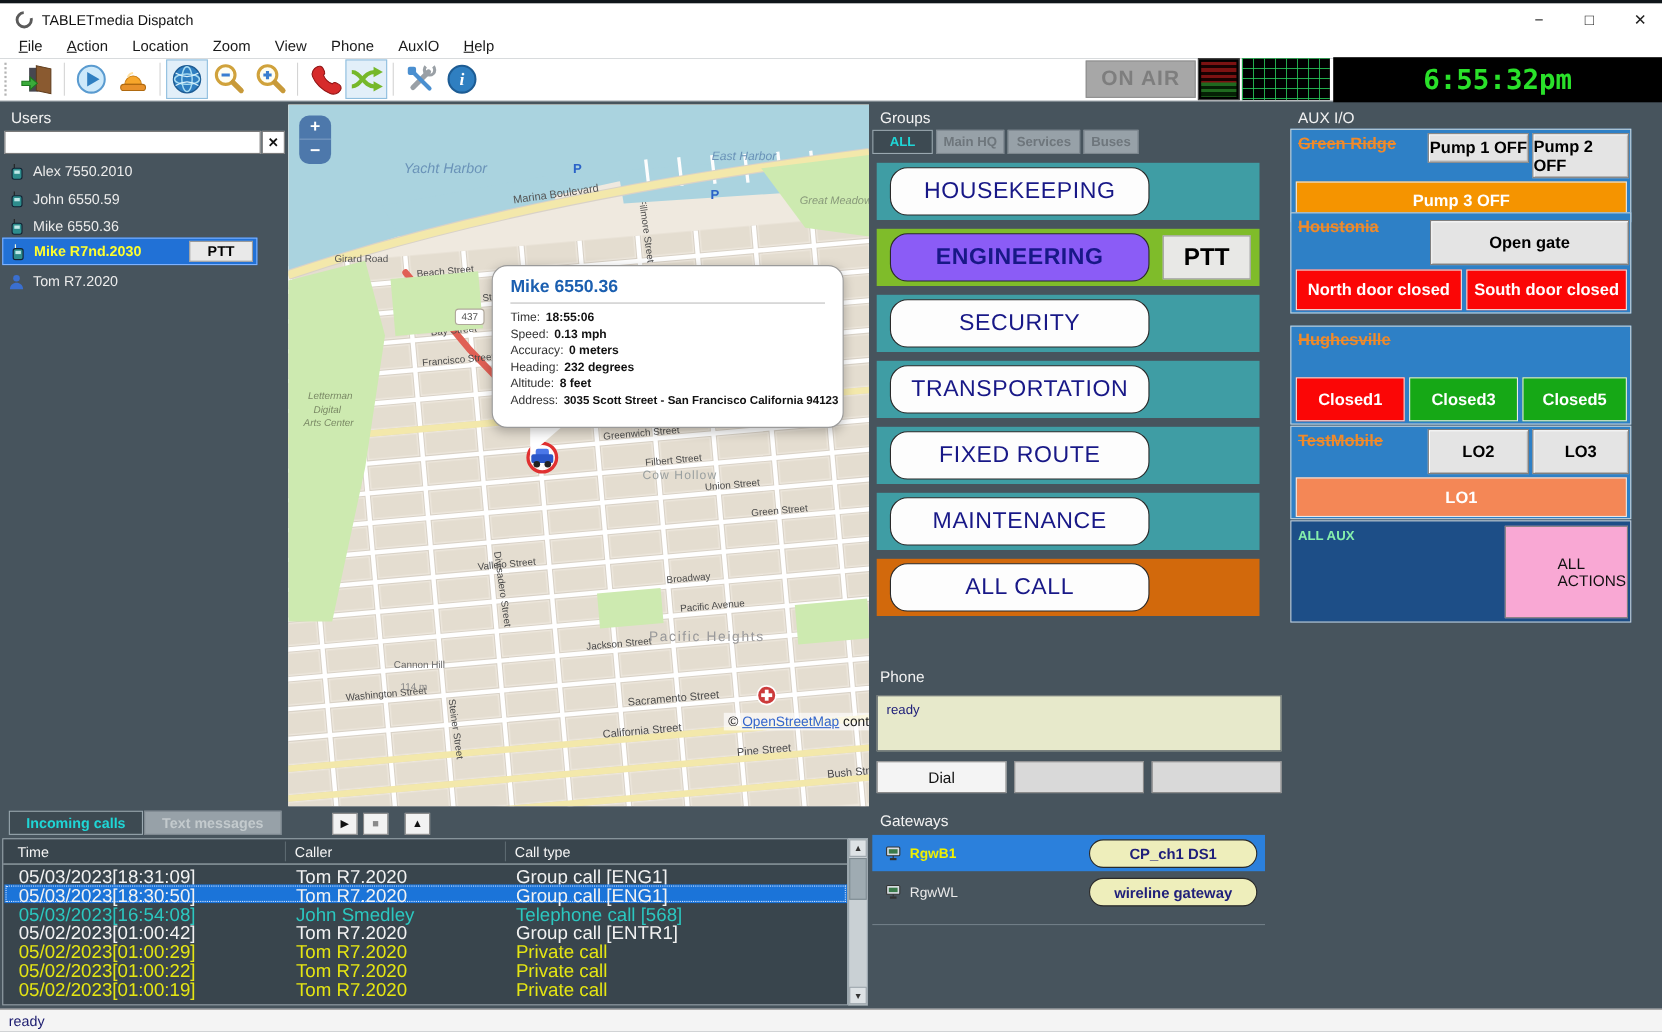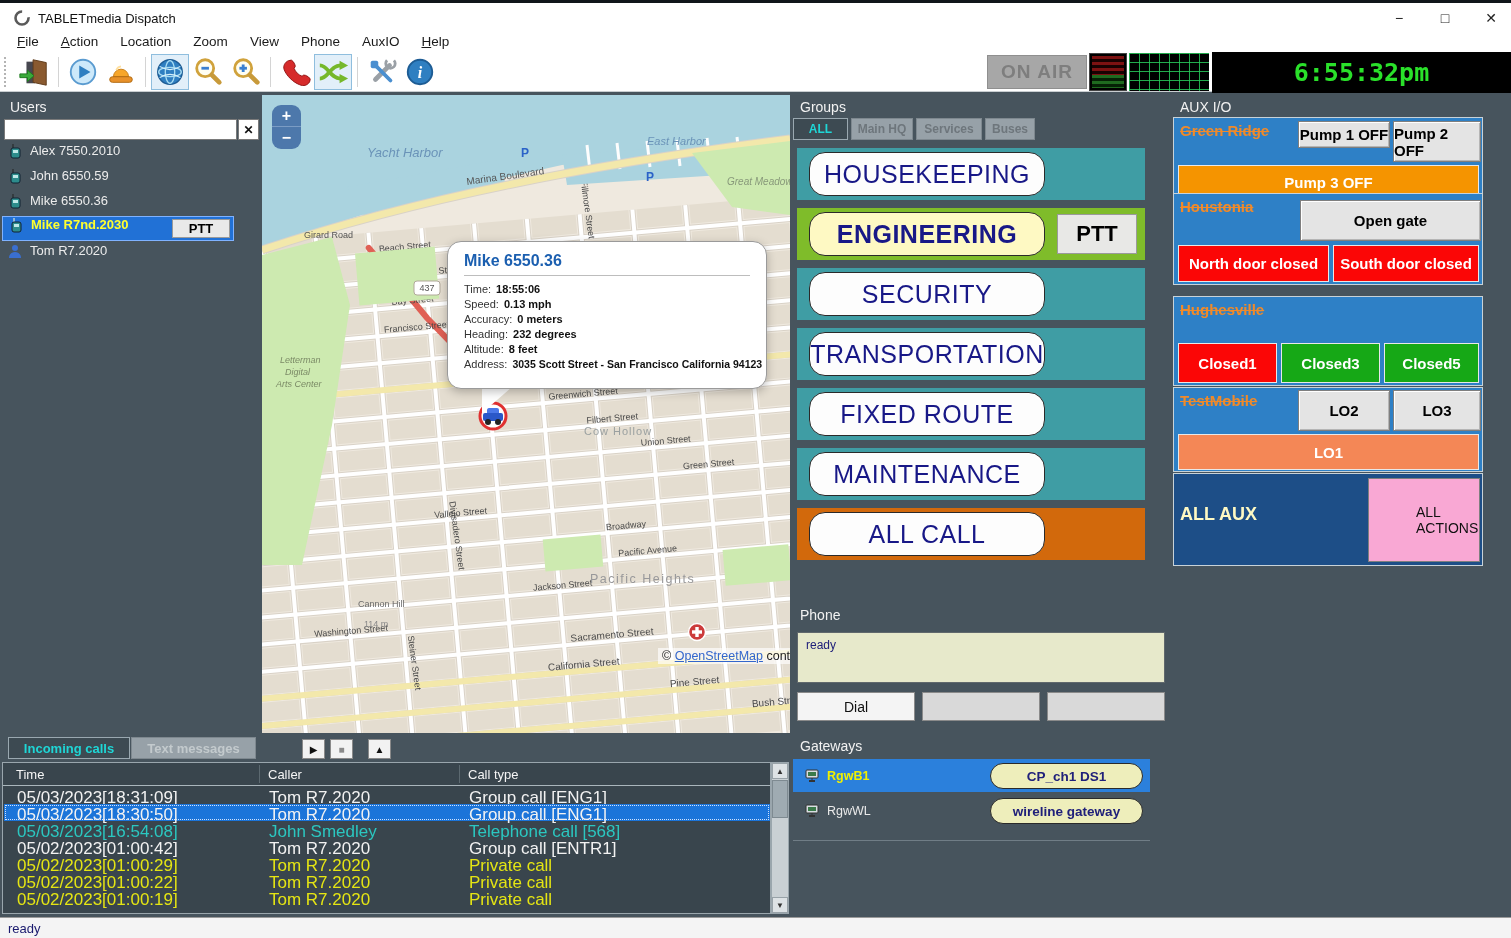--- a/index.html
+++ b/index.html
@@ -31,21 +31,21 @@
   .scope { left:1129px; top:53px; width:80px; height:38px; background:#000;
     background-image:repeating-linear-gradient(to right,rgba(40,200,90,.85) 0 1px,transparent 1px 10px),
                      repeating-linear-gradient(to bottom,rgba(40,200,90,.85) 0 1px,transparent 1px 9px); }
   .clockbox { left:1212px; top:52px; width:299px; height:41px; background:#000; display:flex; align-items:center; justify-content:center; }
   .clock { color:#2ae12a; font-family:"DejaVu Sans Mono",monospace; font-weight:bold; font-size:25px; }
 
   
   .panel-title { color:#f2f2f2; font-size:14px; }
   .users-search { left:4px; top:119px; width:233px; height:21px; border:1px solid #7a7a7a; background:#fff; font-size:12px; padding:0 4px; }
   .users-clear { left:238px; top:119px; width:21px; height:21px; background:#fff; border:1px solid #7a7a7a; font-size:12px; font-weight:bold; color:#111; display:flex; align-items:center; justify-content:center; }
-  .user-row { left:2px; width:232px; height:25px; display:flex; gap:7px; padding-left:5px; color:#ececec; font-size:13px; }
+  .user-row { left:2px; width:232px; height:25px; display:flex; align-items:center; gap:7px; padding-left:5px; color:#ececec; font-size:13px; }
   .user-row.selected { background:#2171d6; border:1px solid #7fb2ff; color:#ffff2e; font-weight:bold; }
   .user-ptt { position:absolute; right:3px; top:2px; width:58px; height:19px; background:#e9e9e9; border:1px solid #9a9a9a; color:#000; font-weight:bold; font-size:13px; display:flex; align-items:center; justify-content:center; }
 
   
   .map { left:262px; top:95px; width:528px; height:638px; background:#efe9df; overflow:hidden; }
   .zoomctl { left:10px; top:10px; width:29px; background:#4d78ab; border-radius:9px; overflow:hidden; }
   .zoombtn { width:29px; height:22px; color:#fff; font-size:16px; font-weight:bold; display:flex; align-items:center; justify-content:center; }
   .zoombtn:first-child { border-bottom:1px solid #7b9cc4; }
   .popup { left:185px; top:146px; width:320px; height:148px; background:#fff; border:1px solid #9a9a9a; border-radius:14px; box-shadow:0 3px 10px rgba(0,0,0,.25); padding:10px 16px 8px 16px; }
   .popup-title { color:#1b5fb0; font-weight:bold; font-size:16px; margin-bottom:5px; }
@@ -74,22 +74,22 @@
   .vthumb { position:absolute; left:0; top:17px; width:16px; height:38px; background:#9fabb2; border:1px solid #7e8a91; }
 
   
   .statusbar { left:0; top:917px; width:1511px; height:21px; background:#f4f4f4; border-top:1px solid #9a9a9a; }
   .status-text { position:absolute; left:8px; top:3px; font-size:13px; color:#1a1a6e; }
 
   
   .gtab { top:118px; height:22px; }
   .grow { left:797px; width:348px; height:52px; }
   .grow.teal { background:#3f9da4; } .grow.green { background:#7fbc2a; } .grow.orange { background:#d2690c; }
-  .gbtn { position:absolute; left:12px; top:4px; width:236px; height:44px; background:#fdfdfd; border:1.5px solid #2a2a2a; border-radius:16px; color:#181887; font-size:25px; display:flex; align-items:center; justify-content:center; letter-spacing:.5px; }
-  .gbtn.lt { background:#fef9c3; font-weight:bold; }
+  .gbtn { position:absolute; left:12px; top:4px; width:236px; height:44px; background:#fdfdfd; border:1.5px solid #2a2a2a; border-radius:16px; color:#181887; font-size:21px; display:flex; align-items:center; justify-content:center; letter-spacing:.5px; }
+  .gbtn.lt { background:#8b5cf6; font-weight:bold; }
   .gptt { position:absolute; left:260px; top:6px; width:80px; height:40px; background:#e8e8e6; border:1px solid #9a9a9a; color:#000; font-weight:bold; font-size:22px; display:flex; align-items:center; justify-content:center; }
 
   
   .phone-display { left:797px; top:632px; width:368px; height:51px; background:#e7e9cb; border:1px solid #60686c; color:#20207a; font-size:12px; padding:5px 8px; }
   .pbtn { top:692px; width:118px; height:29px; border:1px solid #8a8a8a; font-size:14px; color:#111; display:flex; align-items:center; justify-content:center; }
 
   
   .gwrow { left:793px; width:357px; height:33px; }
   .gwrow.sel { background:#2b80dc; }
   .gwname { position:absolute; left:34px; top:10px; font-size:12.5px; }
@@ -98,21 +98,21 @@
   
   .aux-section { left:1173px; width:310px; background:#2e80c6; border:1px solid #c8d2d8; }
   .aux-label { position:absolute; left:6px; top:4px; color:#f08a2a; font-weight:bold; font-size:15px; text-decoration:line-through; }
   .auxbtn { position:absolute; display:flex; align-items:center; justify-content:center; font-weight:bold; font-size:15px; }
   .auxbtn.gray { background:#e4e4e4; border:1px solid #7f7f7f; box-shadow:inset 1px 1px 0 #fff,inset -1px -1px 0 #b5b5b5; color:#000; }
   .auxbtn.red { background:#fb0606; color:#fff; border:1px solid #e8e8e8; }
   .auxbtn.green { background:#16a816; color:#fff; border:1px solid #e8e8e8; }
   .auxbtn.orange { background:#f59400; color:#fff; border:1px solid #e8e8e8; }
   .auxbtn.coral { background:#f48756; color:#fff; border:1px solid #e8e8e8; }
   .allaux { left:1173px; top:473px; width:310px; height:93px; background:#1d4e87; border:1px solid #c8d2d8; }
-  .allaux-label { position:absolute; left:6px; top:6px; color:#fef9c3; font-weight:bold; font-size:18px;margin-top:24px; }
+  .allaux-label { position:absolute; left:6px; top:6px; color:#86efac; font-weight:bold; font-size:12px; }
   .allactions { position:absolute; left:194px; top:4px; width:112px; height:84px; background:#f9a8d4; border:1px solid #7f7f7f; color:#111; font-size:14px; display:flex; align-items:center; justify-content:center;padding-left:47px; }
 </style>
 </head>
 <body>
 
 <div id="app">
 
   <div class="abs titlebar">
     <svg class="abs app-icon" viewBox="0 0 18 18">
       <circle cx="9" cy="9" r="6.5" fill="none" stroke="#5a5a5a" stroke-width="2.6" stroke-dasharray="30 9"></circle>

